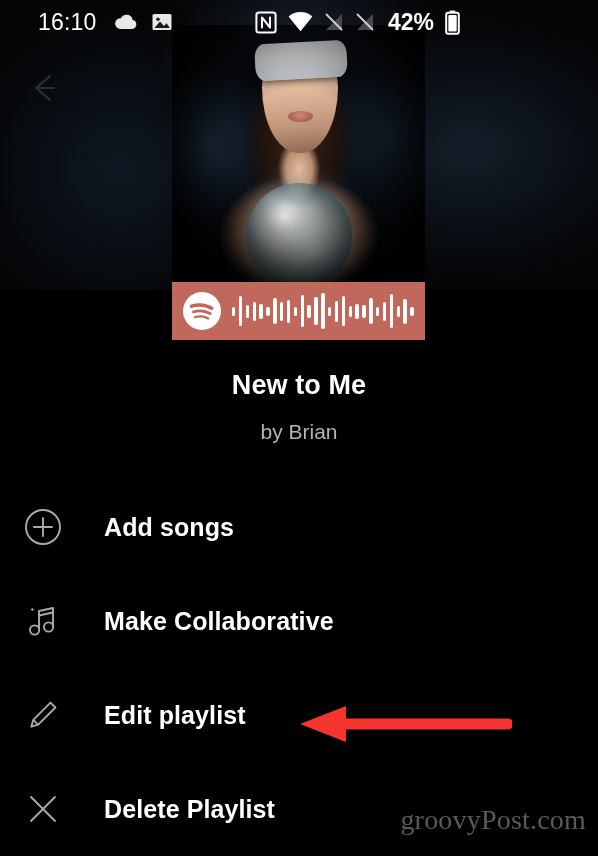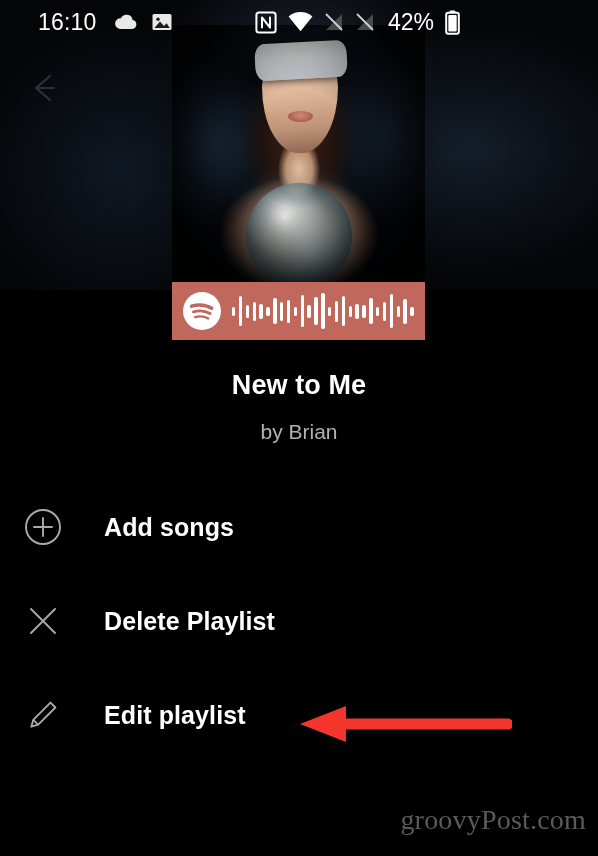--- a/index.html
+++ b/index.html
@@ -33,21 +33,21 @@
   #status-time {
     color: #fff;
     font-size: 23px;
     font-weight: 400;
     letter-spacing: .2px;
     margin-left: 22px;
   }
   .status-left-icons { display: flex; align-items: center; gap: 12px; margin-left: 16px; }
   .status-right { margin-left: auto; display: flex; align-items: center; gap: 11px; }
   #status-battery-text {
-    color: #fff; font-size: 23px; font-weight: 400; margin-left: 2px;
+    color: #fff; font-size: 23px; font-weight: 700; margin-left: 2px;
   }
   .sicon { display: block; }
 
   
   #hero {
     position: absolute;
     left: 0; top: 0;
     width: 598px; height: 290px;
     overflow: hidden;
     background: #000;
@@ -310,40 +310,52 @@
     <div class="menu-item">
       <span class="menu-icon">
         <svg width="38" height="38" viewBox="0 0 38 38">
           <circle cx="19" cy="19" r="17" fill="none" stroke="#cfcfcf" stroke-width="1.9"></circle>
           <path d="M19 10 L19 28 M10 19 L28 19" stroke="#cfcfcf" stroke-width="1.9" stroke-linecap="round"></path>
         </svg>
       </span>
       <span class="menu-label">Add songs</span>
     </div>
 
-
     <div class="menu-item">
       <span class="menu-icon">
         <svg width="38" height="38" viewBox="0 0 38 38">
-          <path d="M7 7 L31 31 M31 7 L7 31" stroke="#cfcfcf" stroke-width="1.9" stroke-linecap="round"></path>
+          <path d="M15 28 L15 9 L29 6 L29 25" fill="none" stroke="#cfcfcf" stroke-width="1.9" stroke-linejoin="round"></path>
+          <path d="M15 13.5 L29 10.5" fill="none" stroke="#cfcfcf" stroke-width="1.9"></path>
+          <circle cx="10.6" cy="28" r="4.6" fill="none" stroke="#cfcfcf" stroke-width="1.9"></circle>
+          <circle cx="24.6" cy="25" r="4.6" fill="none" stroke="#cfcfcf" stroke-width="1.9"></circle>
+          <circle cx="8.4" cy="7.5" r="1.2" fill="#cfcfcf"></circle>
         </svg>
       </span>
-      <span class="menu-label">Delete Playlist</span>
+      <span class="menu-label">Make Collaborative</span>
     </div>
 
     <div class="menu-item">
       <span class="menu-icon">
         <svg width="38" height="38" viewBox="0 0 38 38">
           <path d="M26.5 6.6 L31.4 11.5 L14.2 28.7 L7.3 30.7 L9.3 23.8 Z" fill="none" stroke="#cfcfcf" stroke-width="1.9" stroke-linejoin="round"></path>
           <path d="M9.3 23.8 L14.2 28.7" fill="none" stroke="#cfcfcf" stroke-width="1.7"></path>
         </svg>
       </span>
       <span class="menu-label">Edit playlist</span>
     </div>
 
+    <div class="menu-item">
+      <span class="menu-icon">
+        <svg width="38" height="38" viewBox="0 0 38 38">
+          <path d="M7 7 L31 31 M31 7 L7 31" stroke="#cfcfcf" stroke-width="1.9" stroke-linecap="round"></path>
+        </svg>
+      </span>
+      <span class="menu-label">Delete Playlist</span>
+    </div>
+
   </div>
 
   <svg id="annotation-arrow" viewBox="0 0 216 40">
     <path d="M46 20 L212 20" stroke="#f4352e" stroke-width="11" stroke-linecap="round"></path>
     <path d="M4 20 L50 2 L50 38 Z" fill="#f4352e"></path>
   </svg>
 
   <div id="watermark">groovyPost.com</div>
 
   <div id="statusbar">

